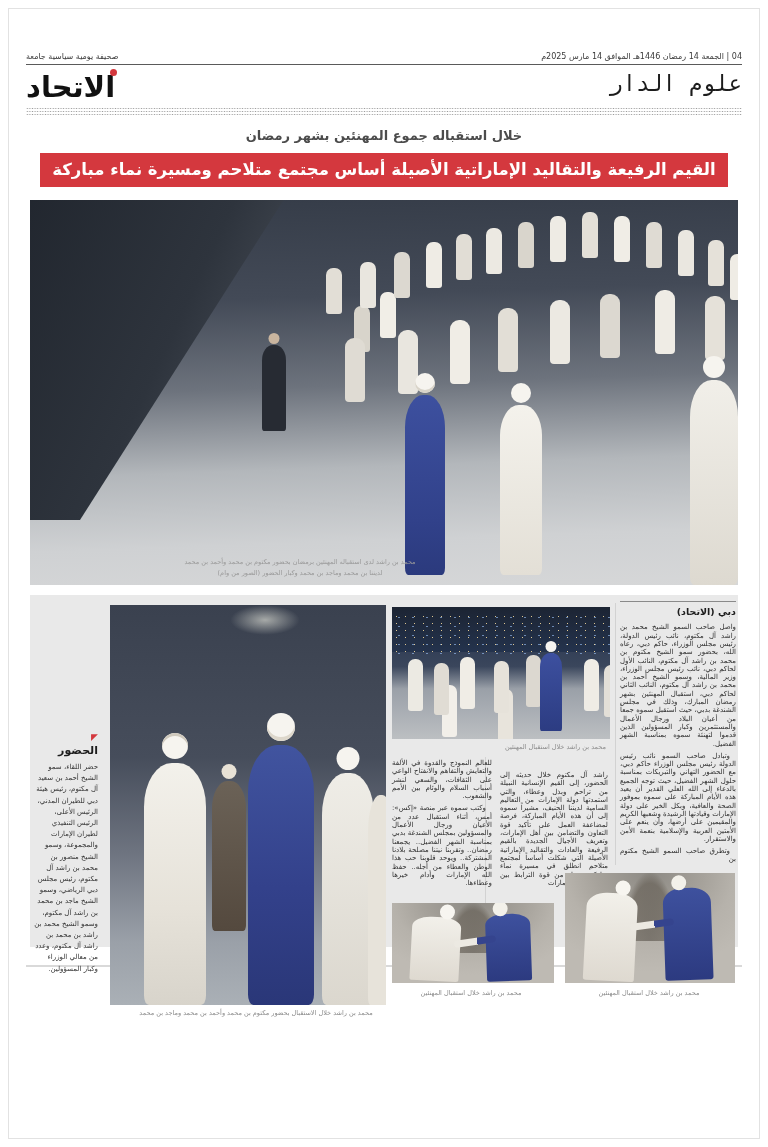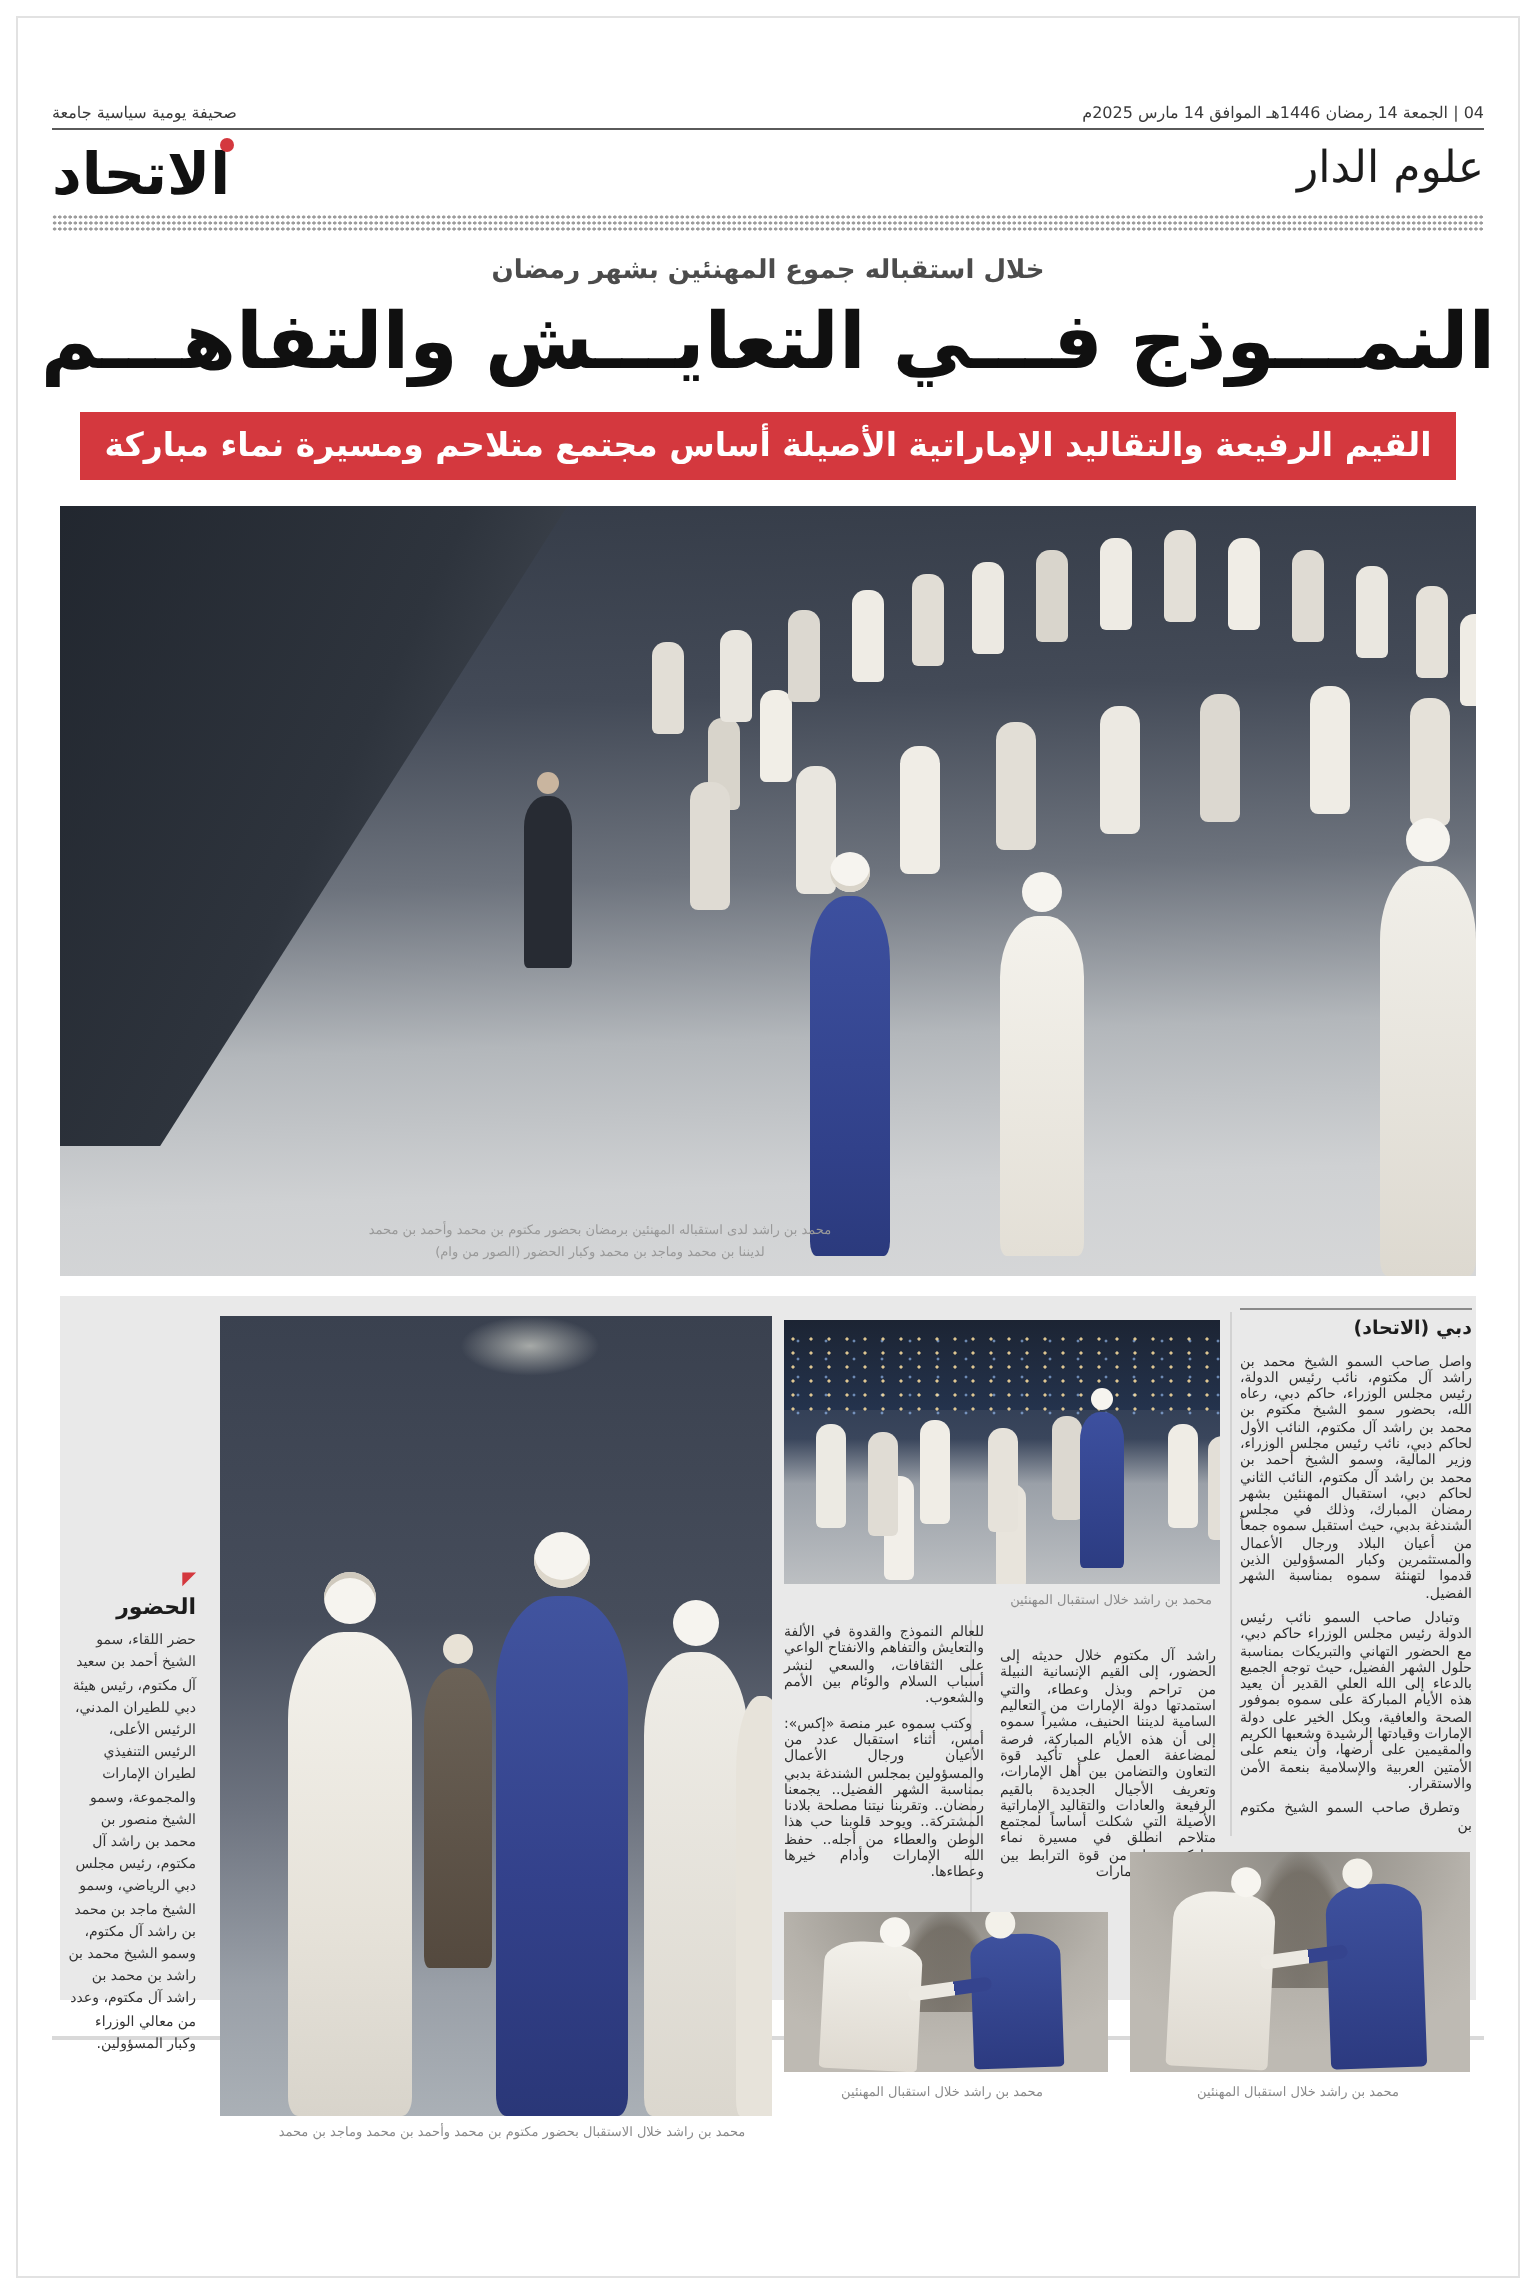--- a/index.html
+++ b/index.html
@@ -9,21 +9,21 @@
     font-family:"DejaVu Sans","Liberation Sans",sans-serif; overflow:hidden;
   }
   .page-border { position:absolute; inset:8px; border:1px solid #e2e2e2; pointer-events:none; }
 
   
   .top-row { display:flex; justify-content:space-between; align-items:flex-end;
              padding:0 26px; margin-top:52px; font-size:8px; color:#3a3a3a; }
   .top-row .pageinfo { direction:rtl; }
   .top-rule { margin:3px 26px 0; border-top:1px solid #5a5a5a; }
   .masthead { display:flex; justify-content:space-between; align-items:center; padding:2px 26px 0; }
-  .section-title { direction:rtl; font-size:22px; color:#1c1c1c; letter-spacing:0; }
+  .section-title { direction:rtl; font-size:22px; color:#1c1c1c; letter-spacing:0;font-family:Liberation Mono, monospace; }
   .logo-wrap { position:relative; padding-top:6px; }
   .logo { font-size:29px; font-weight:bold; color:#111; direction:rtl; line-height:1; }
   .logo-dot { position:absolute; top:2px; right:-2px; width:7px; height:7px; border-radius:50%; background:#d4383e; }
   .dotted-rule { margin:5px 26px 0; height:9px;
     background-image:radial-gradient(circle,#9c9c9c 0.7px,transparent 0.9px);
     background-size:2.6px 3px; }
 
   
   .kicker { direction:rtl; text-align:center; margin-top:12px; font-size:13px; font-weight:bold; color:#4c4c4c; }
   .headline { direction:rtl; text-align:center; font-weight:bold; color:#101010;
@@ -158,21 +158,20 @@
   <div class="logo-wrap">
     <span class="logo">الاتحاد</span>
     <span class="logo-dot"></span>
   </div>
   <div class="section-title">علوم الدار</div>
 </div>
 <div class="dotted-rule"></div>
 
 <div class="kicker">خلال استقباله جموع المهنئين بشهر رمضان</div>
 <div class="headline">
-  <div>النمـــوذج فـــي التعايـــش والتفاهـــم</div>
 </div>
 <div class="banner">القيم الرفيعة والتقاليد الإماراتية الأصيلة أساس مجتمع متلاحم ومسيرة نماء مباركة</div>
 
 <div class="photo main-photo">
   <div class="ramp"></div>
   <div class="crowd-a"></div>
   <div class="crowd-b"></div>
   <div class="person suit-man">
       <span class="p-body"></span>
       <span class="p-head"></span>

